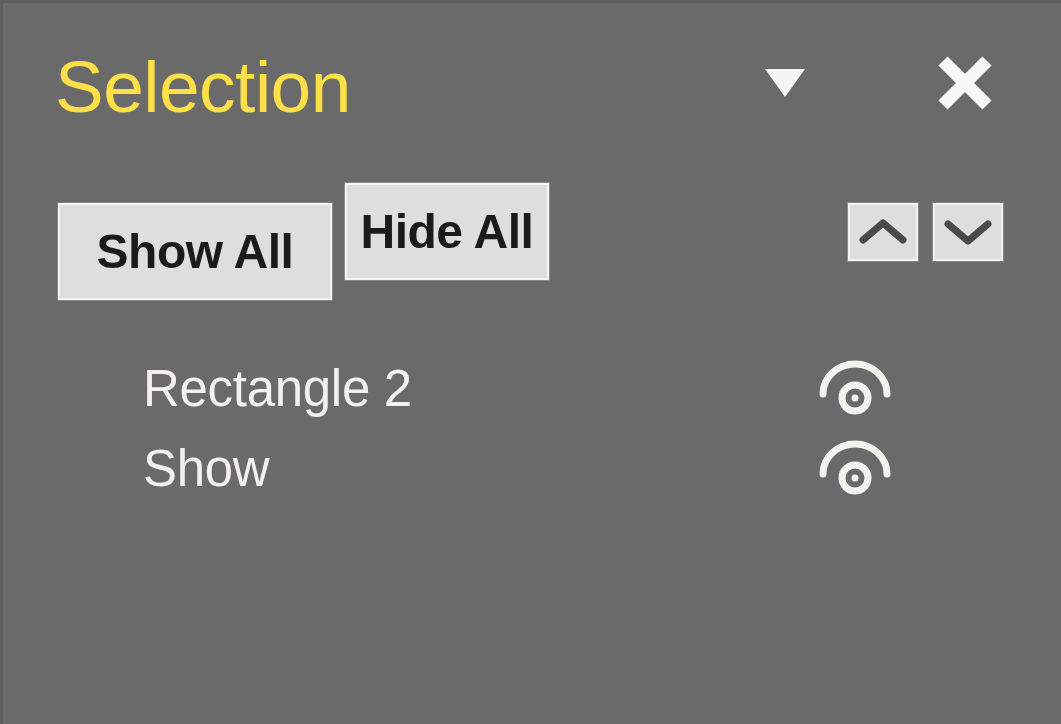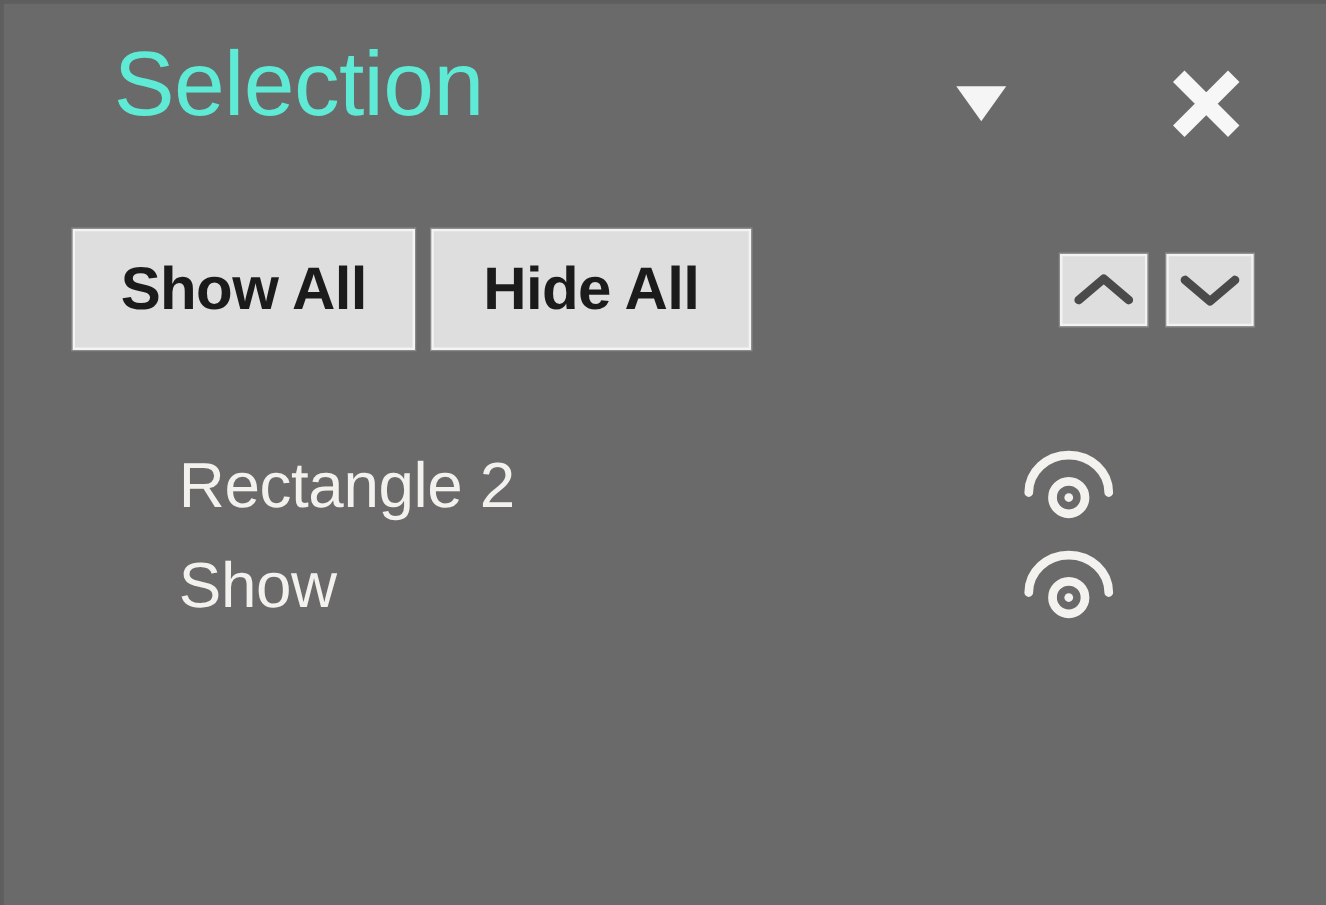--- a/index.html
+++ b/index.html
@@ -30,29 +30,28 @@
   .pane-header {
     position: absolute;
     left: 0;
     top: 0;
     width: 1061px;
     height: 160px;
   }
   .pane-title {
     position: absolute;
     left: 52px;
-    top: 28px;
+    top: 47px;
     font-size: 73px;
     font-weight: 300;
     line-height: 1;
     letter-spacing: -0.5px;
-    color: #5eead4;
+    color: #fde047;
     white-space: nowrap;
     user-select: none;
-    margin-left: 36px;
   }
   .header-caret {
     position: absolute;
     left: 760px;
     top: 62px;
     width: 44px;
     height: 36px;
     cursor: pointer;
   }
   .header-caret svg { display: block; }
@@ -85,22 +84,22 @@
     color: #1b1b1b;
     font-size: 48px;
     font-weight: 600;
     letter-spacing: -0.5px;
     display: flex;
     align-items: center;
     justify-content: center;
     cursor: pointer;
     user-select: none;
   }
-  .btn-show-all { left: 55px;  width: 274px; }
-  .btn-hide-all { left: 342px; width: 256px; }
+  .btn-show-all { left: 55px;  width: 274px; margin-top: 20px; }
+  .btn-hide-all { left: 342px; width: 204px; }
 
   .order-btns {
     position: absolute;
     left: 845px;
     top: 200px;
     display: flex;
     gap: 15px;
   }
   .icon-btn {
     box-sizing: border-box;

